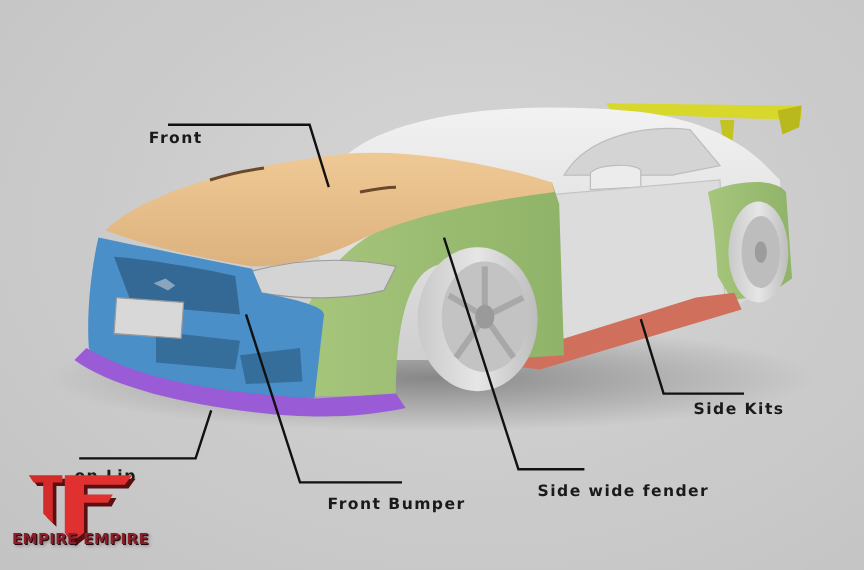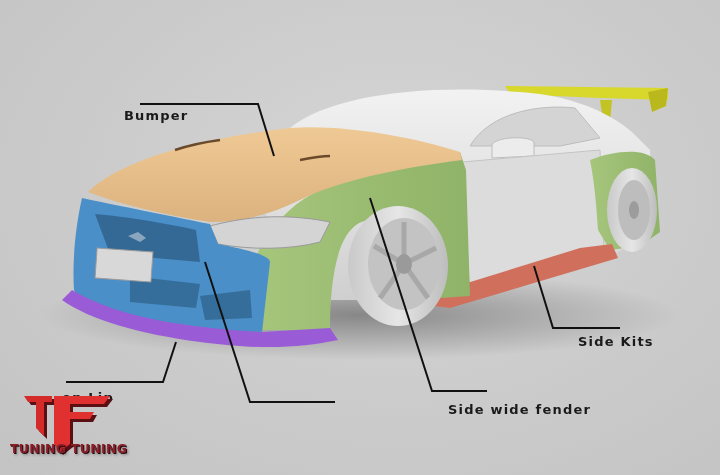--- a/index.html
+++ b/index.html
@@ -104,28 +104,29 @@
 
     <g stroke="#111" stroke-width="2" fill="none">
       <polyline points="140,104 258,104 274,156"></polyline>
       <polyline points="66,382 163,382 176,342"></polyline>
       <polyline points="205,262 250,402 335,402"></polyline>
       <polyline points="370,198 432,391 487,391"></polyline>
       <polyline points="534,266 553,328 620,328"></polyline>
     </g>
   </svg>
 
-  <div class="label" style="left:124px; top:108px;">Bumper</div>
+  <div class="label" style="left:124px; top:108px;">Front</div>
   <div class="label" style="left:62px; top:390px;">on Lip</div>
+  <div class="label" style="left:273px; top:413px;">Front Bumper</div>
   <div class="label" style="left:448px; top:402px;">Side wide fender</div>
   <div class="label" style="left:578px; top:334px;">Side Kits</div>
 
   <svg class="logo" viewBox="0 0 120 80">
     <g transform="translate(2,2)">
       <path d="M14,10 L42,10 L42,16 L34,16 L34,50 L26,42 L26,16 L18,16 Z" fill="#5a0f12" transform="translate(3,3)"></path>
       <path d="M14,10 L42,10 L42,16 L34,16 L34,50 L26,42 L26,16 L18,16 Z" fill="#d42a2a"></path>
       <path d="M44,10 L100,10 L94,18 L60,18 L60,26 L84,26 L80,33 L60,33 L60,58 L50,66 L44,58 Z" fill="#5a0f12" transform="translate(3,3)"></path>
       <path d="M44,10 L100,10 L94,18 L60,18 L60,26 L84,26 L80,33 L60,33 L60,58 L50,66 L44,58 Z" fill="#e03030"></path>
     </g>
   </svg>
-  <div class="logo-text">TUNING TUNING</div>
+  <div class="logo-text">EMPIRE EMPIRE</div>
 
 </div>
 
 </body></html>

